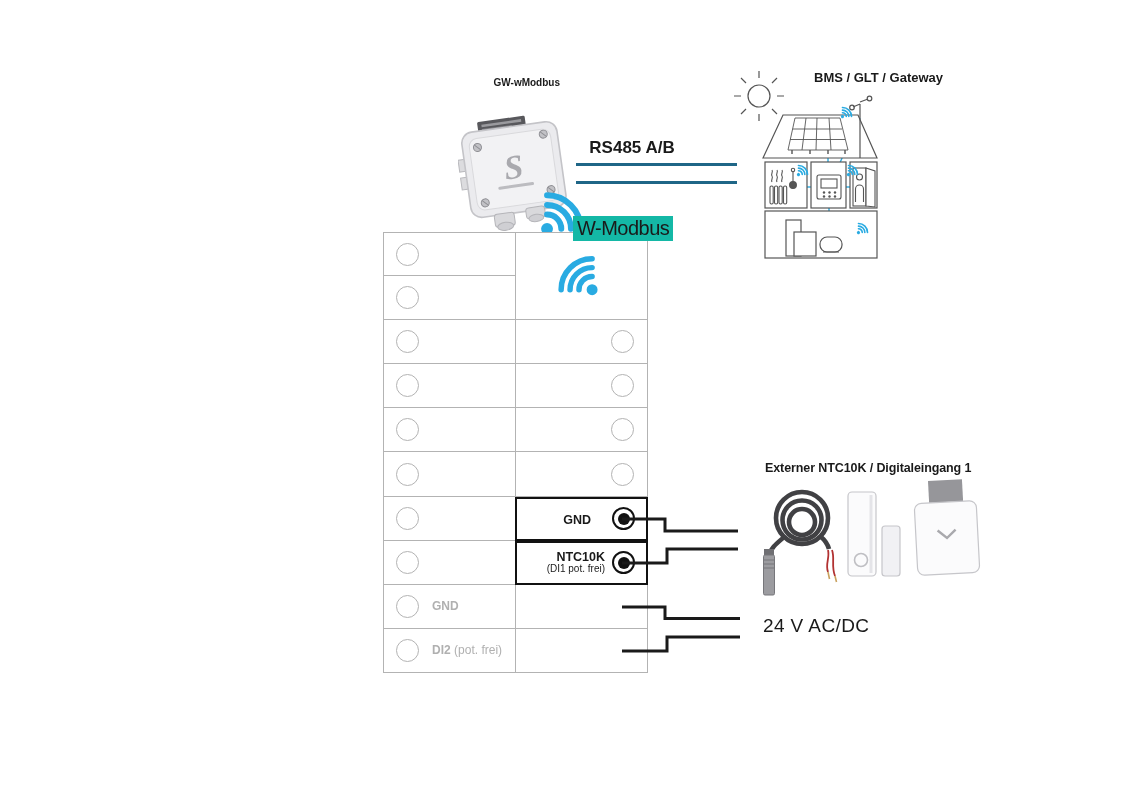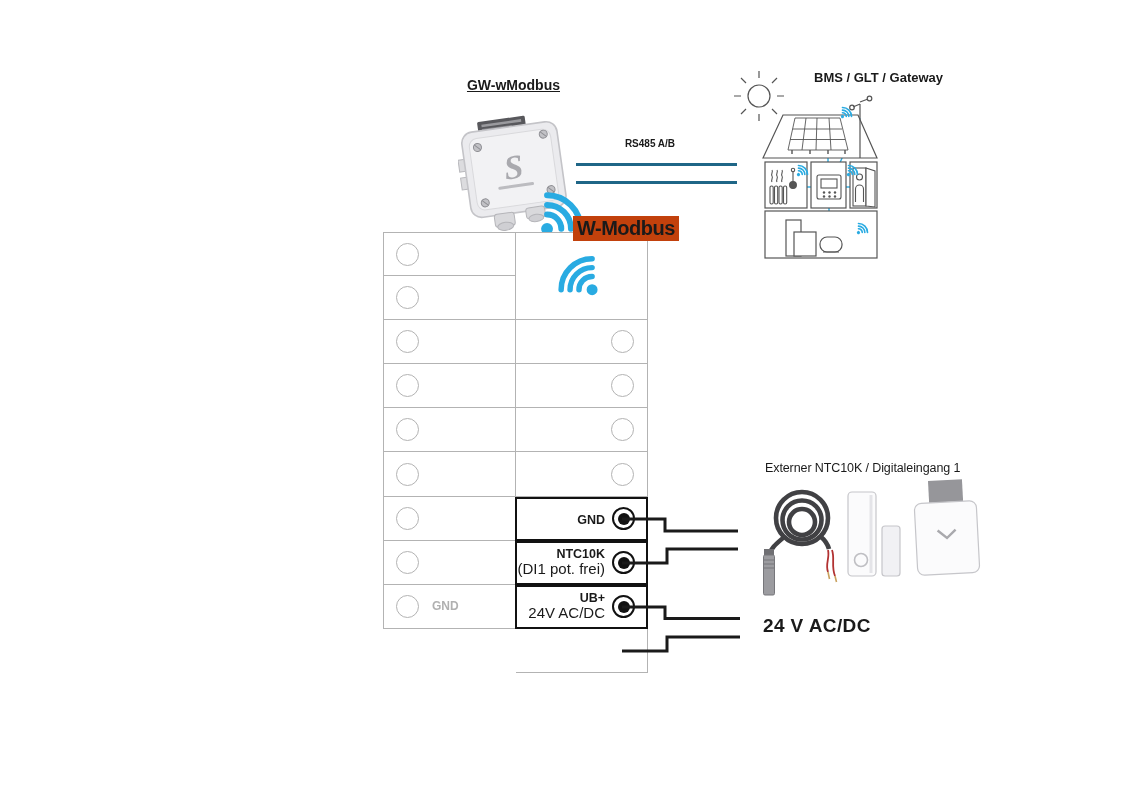--- a/index.html
+++ b/index.html
@@ -1,48 +1,48 @@
 <!DOCTYPE html>
 <html><head>
 <meta charset="utf-8">
 <style>
   html,body{margin:0;padding:0;background:#fff;}
   .canvas{position:relative;width:1132px;height:800px;background:#ffffff;overflow:hidden;
           font-family:"Liberation Sans", sans-serif;color:#1a1a1a;}
   .abs{position:absolute;}
   
   .gw-head{left:300px;top:77px;width:260px;text-align:right;line-height:1.18;white-space:nowrap;}
-  .gw-title{font-size:14px;font-weight:bold;text-decoration:underline;}
+  .gw-title{font-size:10px;font-weight:bold;}
   .gw-sub{font-size:12.5px;}
   
   .bms-label{left:814px;top:70px;font-size:13px;font-weight:bold;white-space:nowrap;}
-  .rs485-label{left:590px;top:138px;width:120px;text-align:center;font-size:10px;font-weight:bold;}
-  .wmodbus-label{left:573px;top:216px;font-size:20px;font-weight:bold;letter-spacing:-0.5px;
-                 background:#c2410c;padding:1px 4px;z-index:4;}
-  .ext-label{left:765px;top:461px;font-size:12.5px;font-weight:normal;letter-spacing:-0.1px;white-space:nowrap;}
-  .power-label{left:763px;top:615px;font-size:19px;font-weight:bold;letter-spacing:0.4px;white-space:nowrap;}
+  .rs485-label{left:572px;top:138px;width:120px;text-align:center;font-size:17px;font-weight:bold;}
+  .wmodbus-label{left:573px;top:216px;font-size:20px;font-weight:normal;letter-spacing:-0.5px;
+                 background:#14b8a6;padding:1px 4px;z-index:4;}
+  .ext-label{left:765px;top:461px;font-size:12.5px;font-weight:bold;letter-spacing:-0.1px;white-space:nowrap;}
+  .power-label{left:763px;top:615px;font-size:19px;font-weight:normal;letter-spacing:0.4px;white-space:nowrap;}
   
   .tblock{left:383px;top:232px;width:265px;height:441px;display:grid;
           grid-template-columns:133px 132px;grid-template-rows:repeat(10,44.1px);z-index:1;}
   .cell{box-sizing:border-box;border-right:1.5px solid #b3b3b3;border-bottom:1.5px solid #b3b3b3;
         background:#fff;display:flex;align-items:center;}
   .cell.colL{border-left:1.5px solid #b3b3b3;padding-left:12px;gap:13px;}
   .cell.rowT{border-top:1.5px solid #b3b3b3;}
   .cell.merged{grid-column:2;grid-row:1 / span 2;justify-content:center;}
   .cell.colR{justify-content:flex-end;padding-right:13px;}
   .oring{width:23px;height:23px;border:1.5px solid #b3b3b3;border-radius:50%;box-sizing:border-box;flex:none;}
   .mutedlbl{font-size:12px;color:#b0b0b0;white-space:nowrap;}
   .mutedlbl b{font-weight:bold;}
   
   .termwrap{position:absolute;left:131.5px;top:264.6px;width:133.5px;z-index:2;}
   .termcell{box-sizing:border-box;height:44.1px;border:2.5px solid #111;background:#fff;
             display:flex;align-items:center;justify-content:flex-end;padding-right:11px;gap:7px;}
   .termtext{text-align:right;line-height:1.08;}
   .termmain{font-size:12.5px;font-weight:bold;}
-  .termsub{font-size:15px;}
+  .termsub{font-size:10px;margin-left:14px;}
   .connector{position:relative;width:23px;height:23px;border:2.5px solid #111;border-radius:50%;
              box-sizing:border-box;flex:none;background:transparent;}
   .connector::after{content:"";position:absolute;left:50%;top:50%;width:12px;height:12px;margin:-6px 0 0 -6px;
                     background:#111;border-radius:50%;}
   
   .overlay{left:0;top:0;z-index:3;pointer-events:none;}
 </style>
 </head>
 <body>
 
@@ -203,20 +203,24 @@
     <div class="cell colL" style="grid-column:1;grid-row:7">
         <span class="oring"></span>
       </div>
     <div class="cell colL" style="grid-column:1;grid-row:8">
         <span class="oring"></span>
       </div>
     <div class="cell colL" style="grid-column:1;grid-row:9">
       <span class="oring"></span>
       <span class="mutedlbl"><b>GND</b> <span></span></span>
     </div>
+    <div class="cell colL" style="grid-column:1;grid-row:10">
+      <span class="oring"></span>
+      <span class="mutedlbl"><b>DI2</b> <span>(pot. frei)</span></span>
+    </div>
 
     <div class="cell merged rowT">
       <svg width="58" height="50" viewBox="0 0 48 42">
         <g transform="rotate(-45 24 24)" stroke="#29abe2" stroke-width="4.6" stroke-linecap="round" fill="none">
           <path d="M16.2 28.2 A11 11 0 0 1 31.8 28.2"></path>
           <path d="M10.9 22.9 A18.5 18.5 0 0 1 37.1 22.9"></path>
           <path d="M5.6 17.6 A26 26 0 0 1 42.4 17.6"></path>
           <circle cx="24" cy="36" r="4.6" fill="#29abe2" stroke="none"></circle>
         </g>
       </svg>
@@ -248,27 +252,20 @@
         </span>
         <span class="connector"></span>
       </div>
       <div class="termcell">
         <span class="termtext">
           <span class="termmain" style="display:block">NTC10K</span>
           <span class="termsub" style="display:block">(DI1 pot. frei)</span>
         </span>
         <span class="connector"></span>
       </div>
-      <div class="termcell">
-        <span class="termtext">
-          <span class="termmain" style="display:block">UB+</span>
-          <span class="termsub" style="display:block">24V AC/DC</span>
-        </span>
-        <span class="connector"></span>
-      </div>
     </div>
   </div>
 
   <div class="abs wmodbus-label">W-Modbus</div>
 
   <div class="abs ext-label">Externer NTC10K / Digitaleingang 1</div>
 
   <svg class="abs" style="left:750px;top:478px;" width="240" height="125" viewBox="0 0 240 125">
 
     <g>

